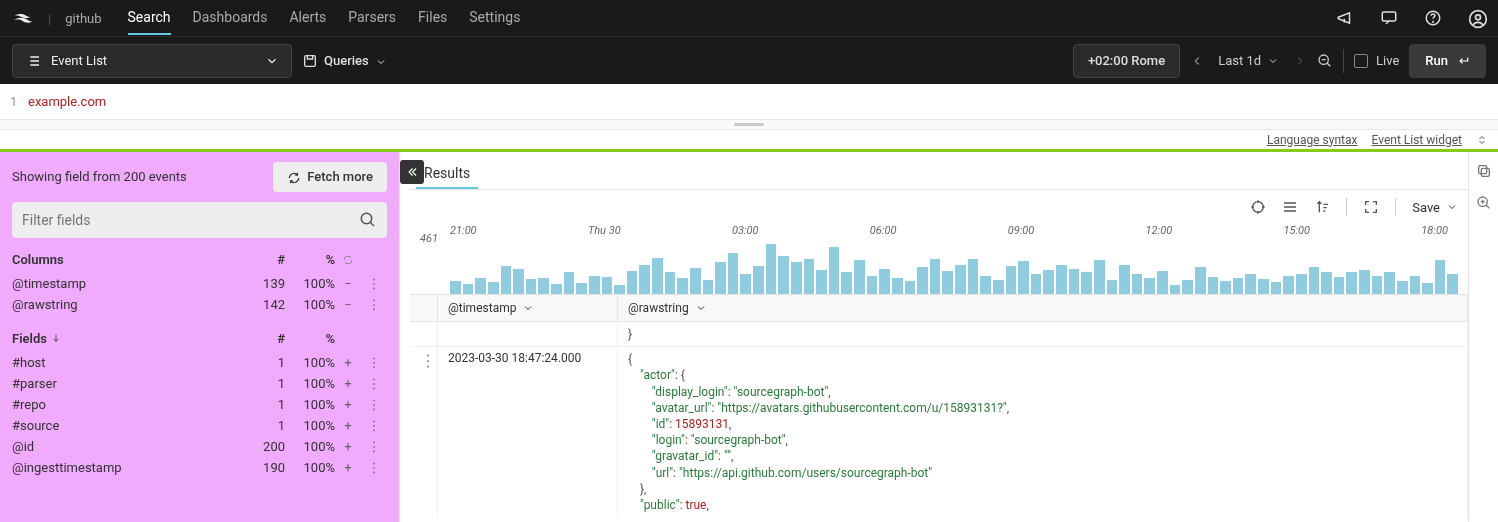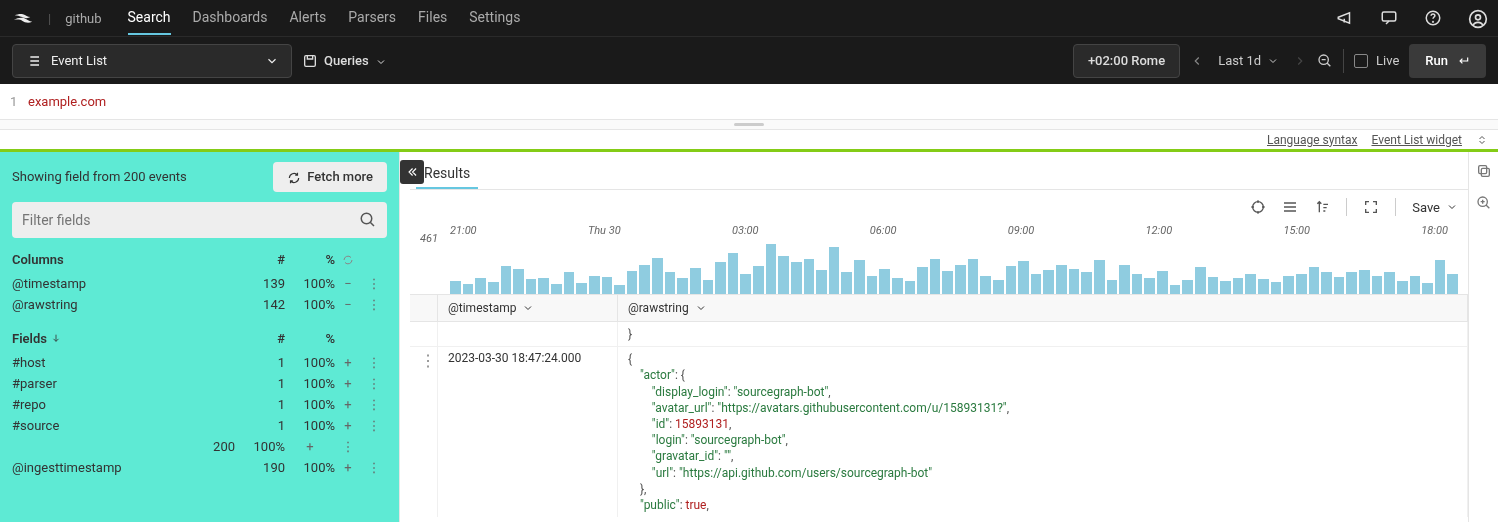--- a/index.html
+++ b/index.html
@@ -37,21 +37,21 @@
 
 .resizer { height: 10px; background: #fafafa; border-bottom: 1px solid #e5e5e5; display: flex; justify-content: center; align-items: center; position: relative; }
 .resizer .handle { width: 30px; height: 3px; background: #ccc; border-radius: 2px; }
 
 .helpbar { height: 22px; background: #fff; border-bottom: 3px solid #84cc16; display: flex; justify-content: flex-end; align-items: center; padding: 0 10px; gap: 14px; font-size: 12px; }
 .helpbar a { color: #555; text-decoration: underline; cursor: pointer; }
 .helpbar .expand-icon { color: #555; cursor: pointer; }
 
 .main { display: flex; height: calc(522px - 36px - 48px - 36px - 10px - 22px); }
 
-.sidebar { width: 400px; background: #5eead4; border-right: 1px solid #e5e5e5; padding: 10px 12px 0; overflow: hidden; position: relative; }
+.sidebar { width: 400px; background: #f0abfc; border-right: 1px solid #e5e5e5; padding: 10px 12px 0; overflow: hidden; position: relative; }
 .sidebar .row1 { display: flex; justify-content: space-between; align-items: center; margin-bottom: 10px; }
 .sidebar .row1 .showing { color: #333; font-size: 13px; }
 .sidebar .row1 .fetch { background: #eee; border-radius: 4px; padding: 7px 14px; display: flex; align-items: center; gap: 6px; cursor: pointer; font-weight: 500; }
 .sidebar .filter { background: #eee; height: 36px; border-radius: 4px; display: flex; align-items: center; padding: 0 10px; margin-bottom: 14px; }
 .sidebar .filter input { flex: 1; background: transparent; border: none; outline: none; font-size: 14px; color: #333; }
 .sidebar .filter .search-icon { color: #555; }
 
 .sidebar .gridhdr { display: grid; grid-template-columns: 1fr 50px 50px 26px 26px; font-weight: 600; font-size: 13px; margin-bottom: 6px; align-items: center; }
 .sidebar .gridhdr .hash, .sidebar .gridhdr .pct { text-align: right; }
 .sidebar .gridhdr .ref { color: #888; text-align: center; }
@@ -293,20 +293,21 @@
     <span class="action">⋮</span>
           </div>
           <div class="gridrow">
             <span>#source</span>
     <span class="num">1</span>
     <span class="num">100%</span>
     <span class="action">+</span>
     <span class="action">⋮</span>
           </div>
           <div class="gridrow">
+            <span>@id</span>
     <span class="num">200</span>
     <span class="num">100%</span>
     <span class="action">+</span>
     <span class="action">⋮</span>
           </div>
           <div class="gridrow">
             <span>@ingesttimestamp</span>
     <span class="num">190</span>
     <span class="num">100%</span>
     <span class="action">+</span>

